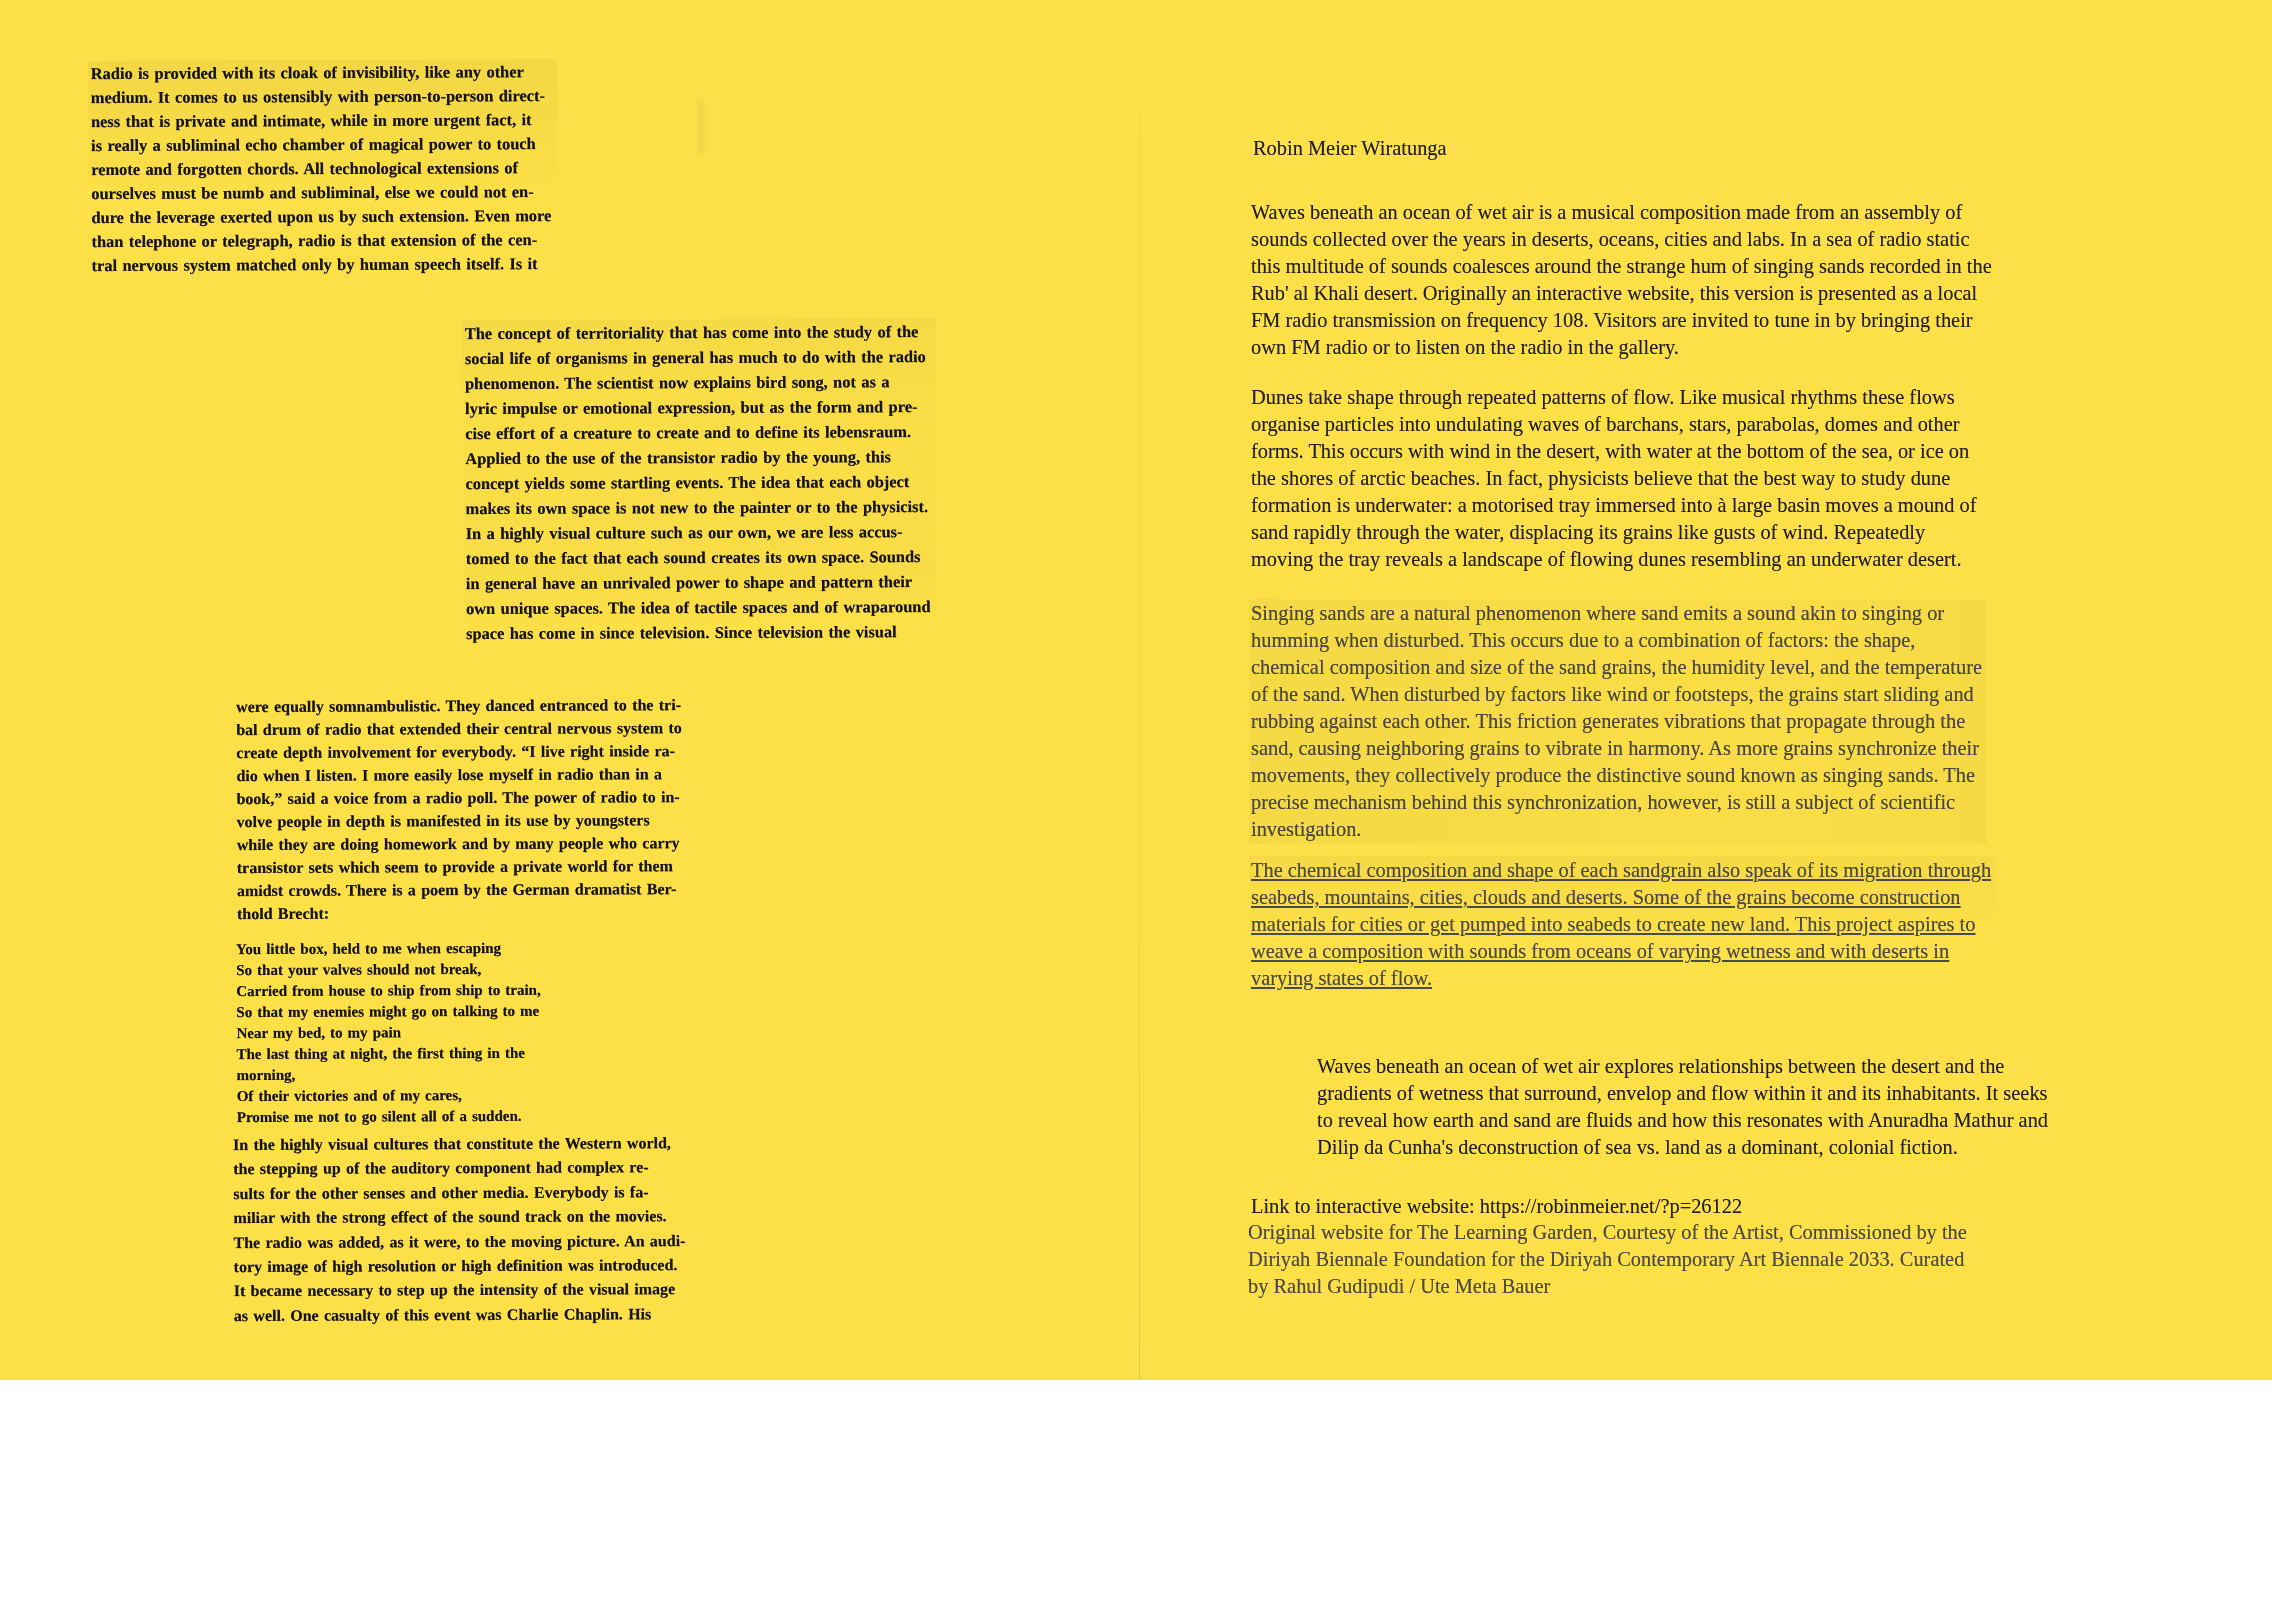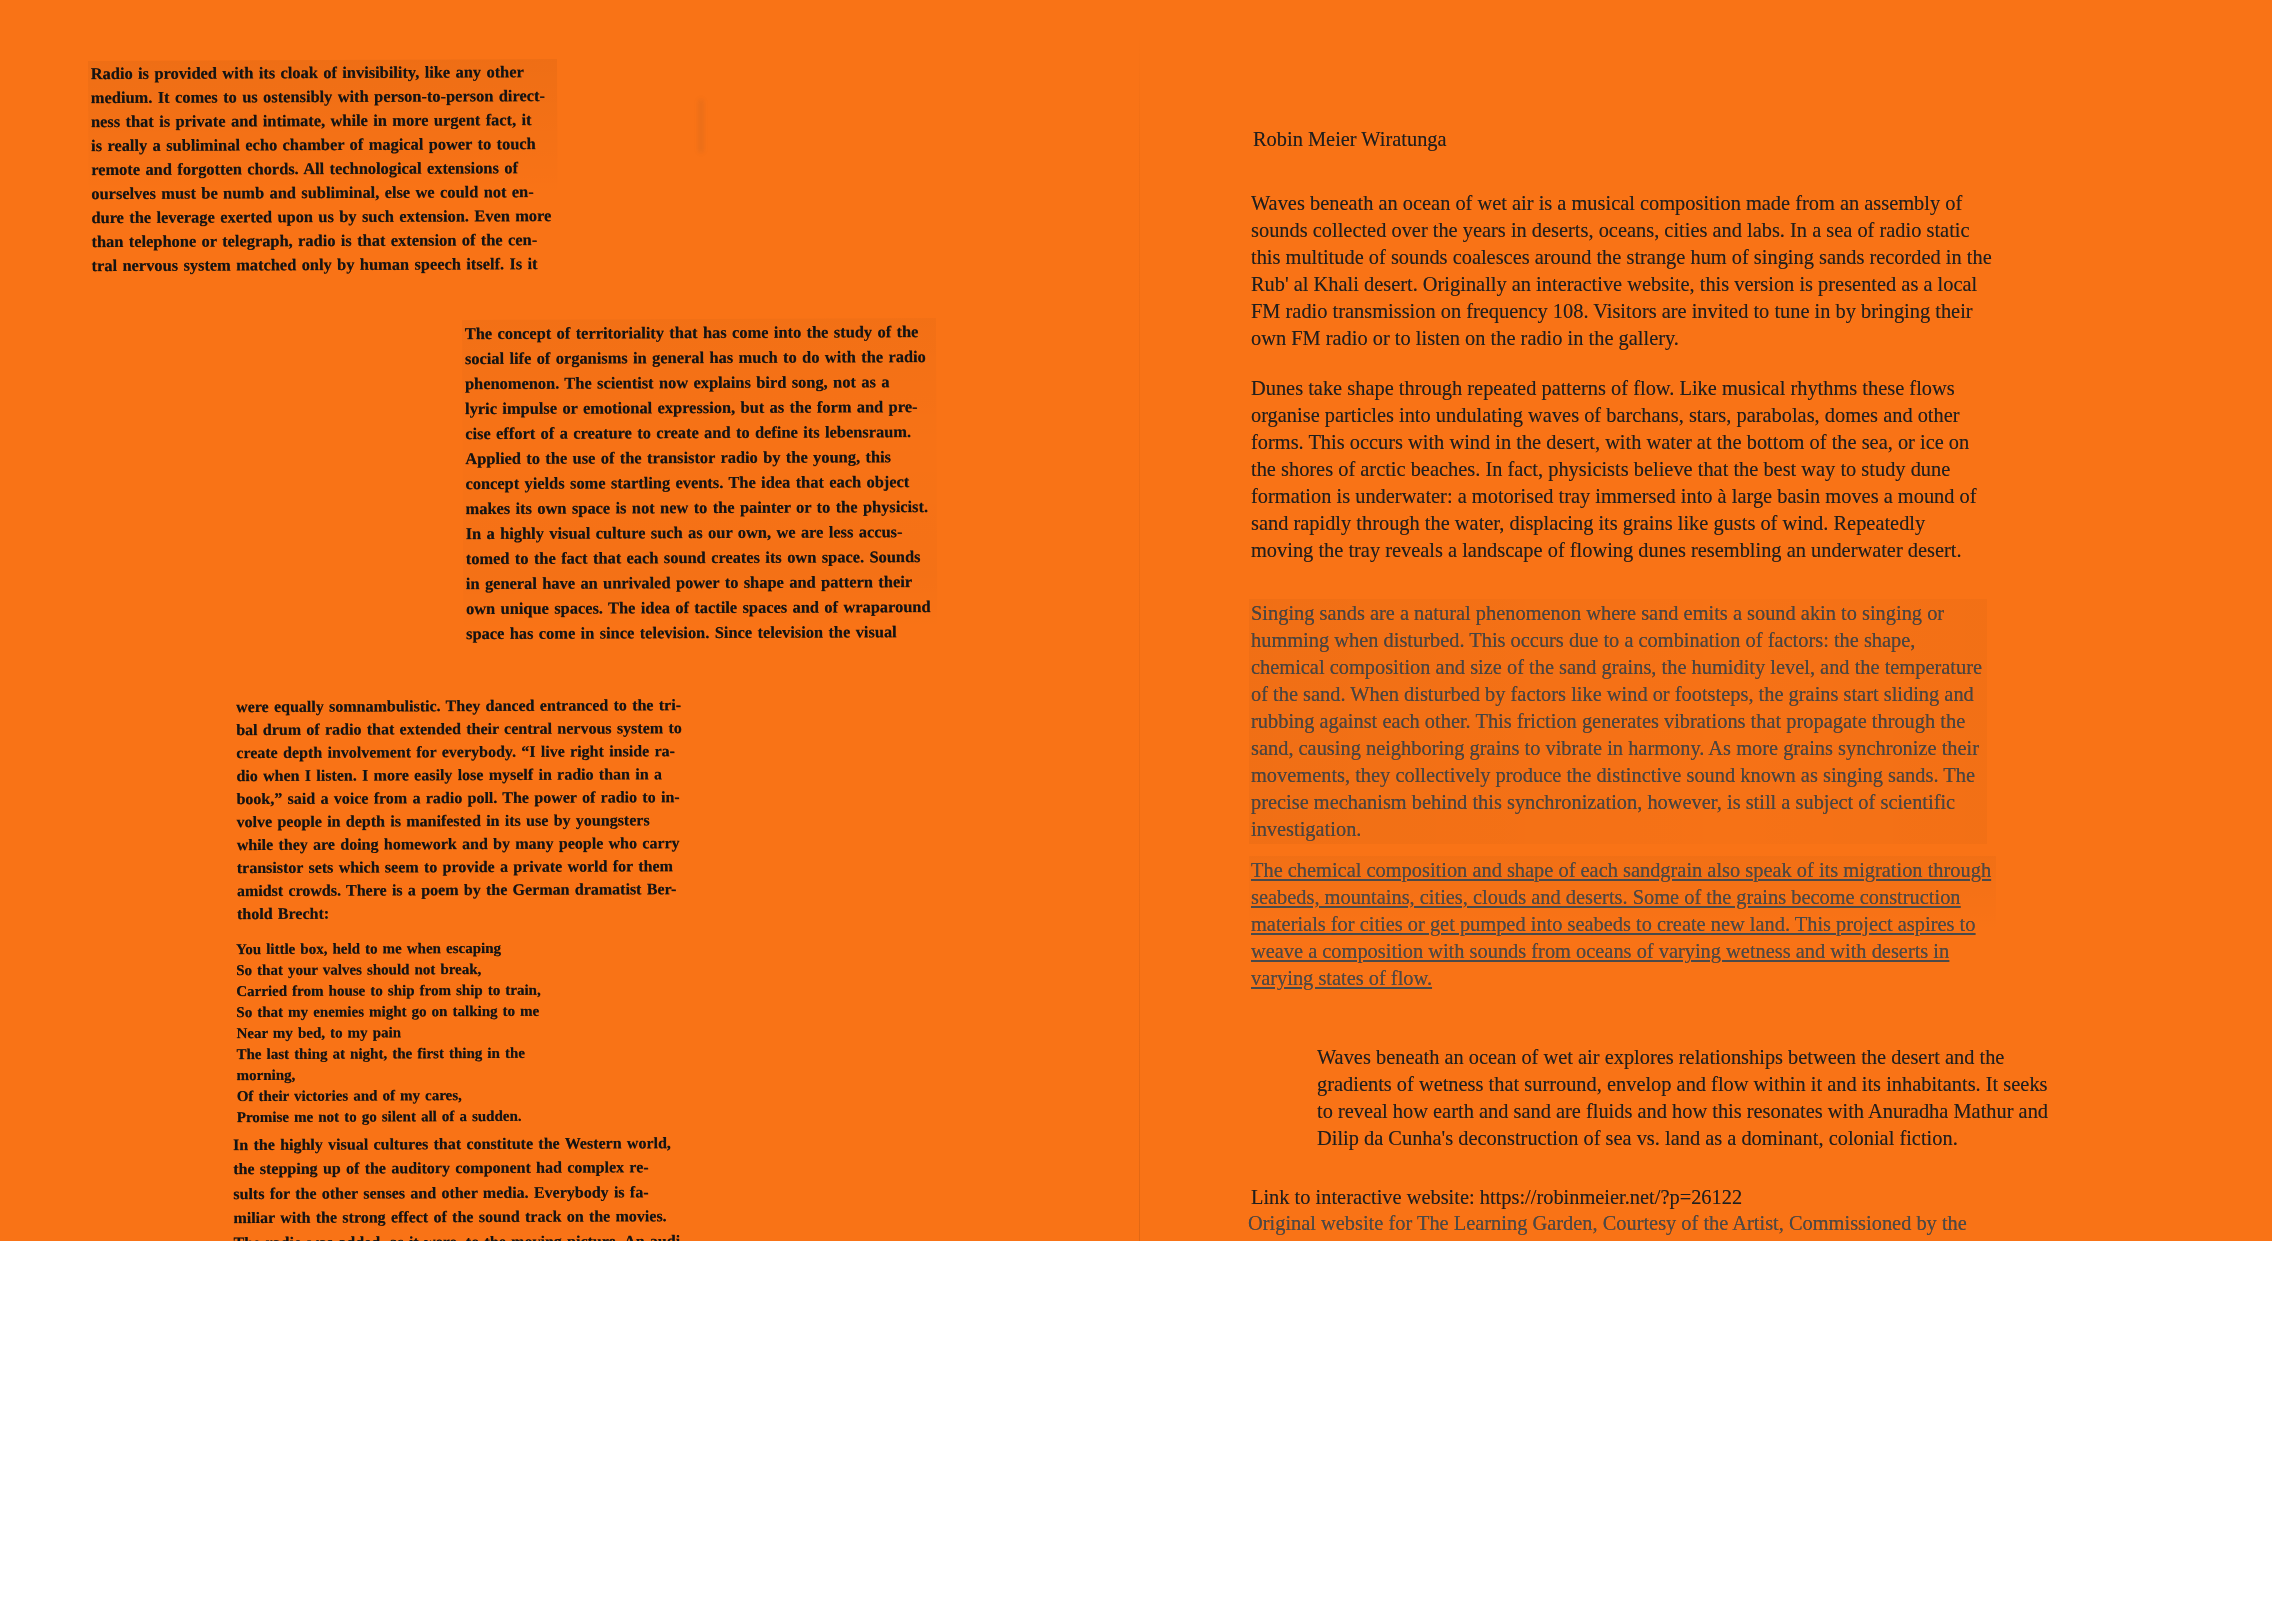--- a/index.html
+++ b/index.html
@@ -3,22 +3,22 @@
 <meta charset="utf-8">
 <style>
   html, body {
     margin: 0;
     padding: 0;
     background: #ffffff;
   }
   #spread {
     position: relative;
     width: 2273px;
-    height: 1241px;
-    background: #f97316;
+    height: 1380px;
+    background: #fde047;
     overflow: hidden;
   }
   .blk {
     position: absolute;
     white-space: pre;
     color: #161616;
   }
   
   .lp {
     font-family: "Liberation Serif", "DejaVu Serif", serif;
@@ -67,20 +67,21 @@
     text-shadow: 0 0 0.3px rgba(0,0,0,0.45);
   }
   
   .rp {
     font-family: "Liberation Serif", "DejaVu Serif", serif;
     font-weight: 400;
     font-size: 20.4px;
     line-height: 27px;
     color: #1f1f1f;
     text-shadow: 0 0 0.3px rgba(0,0,0,0.4);
+    margin-top: 9px;
   }
   .r-author { left: 1253px; top: 126px; }
   .r-p1 { left: 1251px; top: 190px; }
   .r-p2 { left: 1251px; top: 375px; }
   .r-p3 {
     left: 1251px; top: 600px;
     color: #464646;
     background: linear-gradient(90deg, rgba(0,0,0,0.035), rgba(0,0,0,0.012) 65%, rgba(0,0,0,0.028));
     padding: 1.3px 5.4px 1.3px 2px; margin: -1.3px -5.4px -1.3px -2px;
   }

